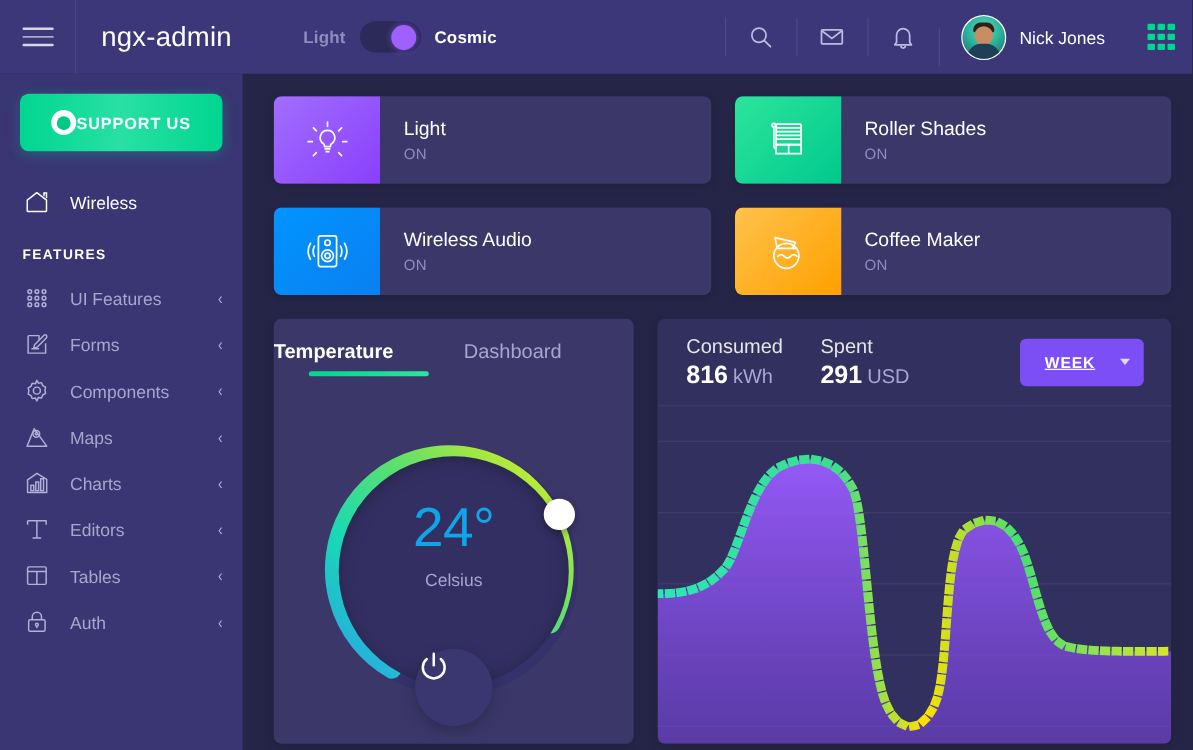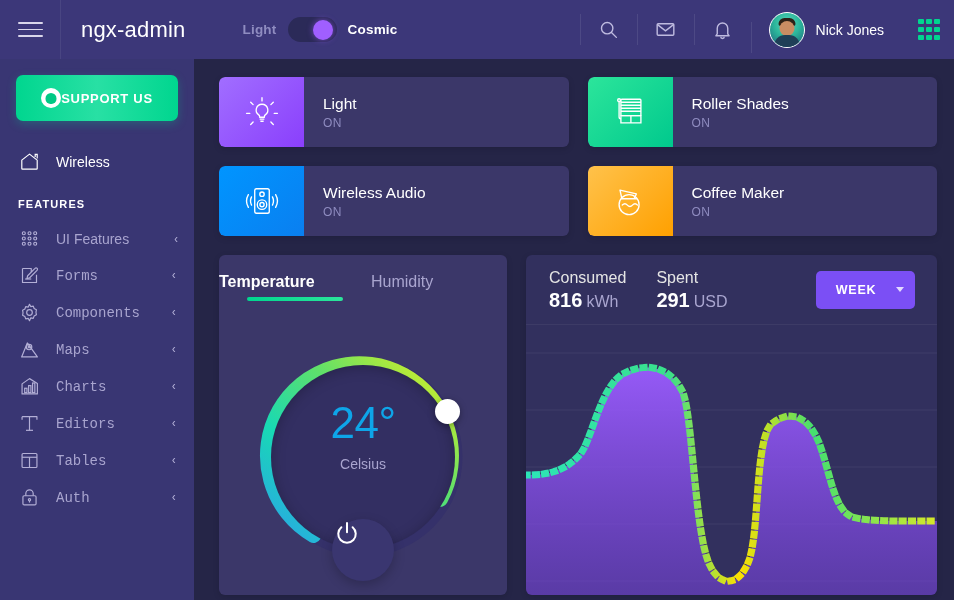--- a/index.html
+++ b/index.html
@@ -124,21 +124,21 @@
   .nav-item .lbl{ font-size:14px; color:#a9a5cf; white-space:nowrap; }
   .nav-item.active .lbl{ color:#ffffff; }
   .nav-item .chev{
     margin-left:auto; color:#b3afd6; font-size:13px; line-height:1;
     transform:scaleX(.85);
   }
   .nav-section{
     font-size:11px; font-weight:700; letter-spacing:1.1px; color:#ffffff;
     padding:18px 18px 10px 18px;
   }
-  .nav-item + .nav-item{ margin-top:0;font-family:Liberation Mono, monospace; }
+  .nav-item + .nav-item{ margin-top:0; }
   .nav-list .nav-item{ height:37px; }
 
   
   .main{
     position:absolute; top:59px; left:194px; width:760px; height:541px;
     padding:18px 17px 0 25px; overflow:hidden;
   }
   .cards-row{ display:flex; gap:19px; }
   .card-col{ display:flex; flex-direction:column; gap:19px; flex:1 1 0; min-width:0; }
   .device{
@@ -216,20 +216,21 @@
   }
   .stat{ display:flex; flex-direction:column; }
   .stat + .stat{ margin-left:30px; }
   .stat .cap{ font-size:16px; color:#e5e5e5; margin-bottom:3px; }
   .stat .val{ font-size:20px; font-weight:700; color:#fff; line-height:1; }
   .stat .val em{ font-style:normal; font-size:16px; font-weight:400; color:#a9a5cf; margin-left:4px; }
   .period-btn{
     margin-left:auto; width:99px; height:38px; border-radius:5px;
     background:#7b4ff5; display:flex; align-items:center; cursor:pointer;
     padding:0 11px 0 0;
+    text-decoration:underline;
   }
   .period-btn .ptxt{
     flex:1 1 auto; text-align:center; font-size:12.5px; font-weight:700;
     letter-spacing:.7px; color:#fff;
   }
   .period-btn .caret{
     width:0; height:0; border-left:4px solid transparent; border-right:4px solid transparent;
     border-top:5px solid #e3d9ff;
   }
   .chart-area{ position:absolute; left:0; right:0; top:70px; bottom:0; }
@@ -504,21 +505,21 @@
         </div>
 
       </div>
     </div>
 
     <div class="lower">
 
       <div class="temp-card">
         <div class="tabs">
           <div class="tab t1 active">Temperature</div>
-          <div class="tab t2">Humidity</div>
+          <div class="tab t2">Dashboard</div>
         </div>
 
         <div class="gauge-wrap">
           <svg viewBox="0 0 212 212">
             <defs>
               <linearGradient id="arcgrad" x1="0" y1="1" x2="1" y2="0">
                 <stop offset="0%" stop-color="#2ba4e8"></stop>
                 <stop offset="32%" stop-color="#18d9b4"></stop>
                 <stop offset="62%" stop-color="#5fe06a"></stop>
                 <stop offset="100%" stop-color="#e3ef1e"></stop>

